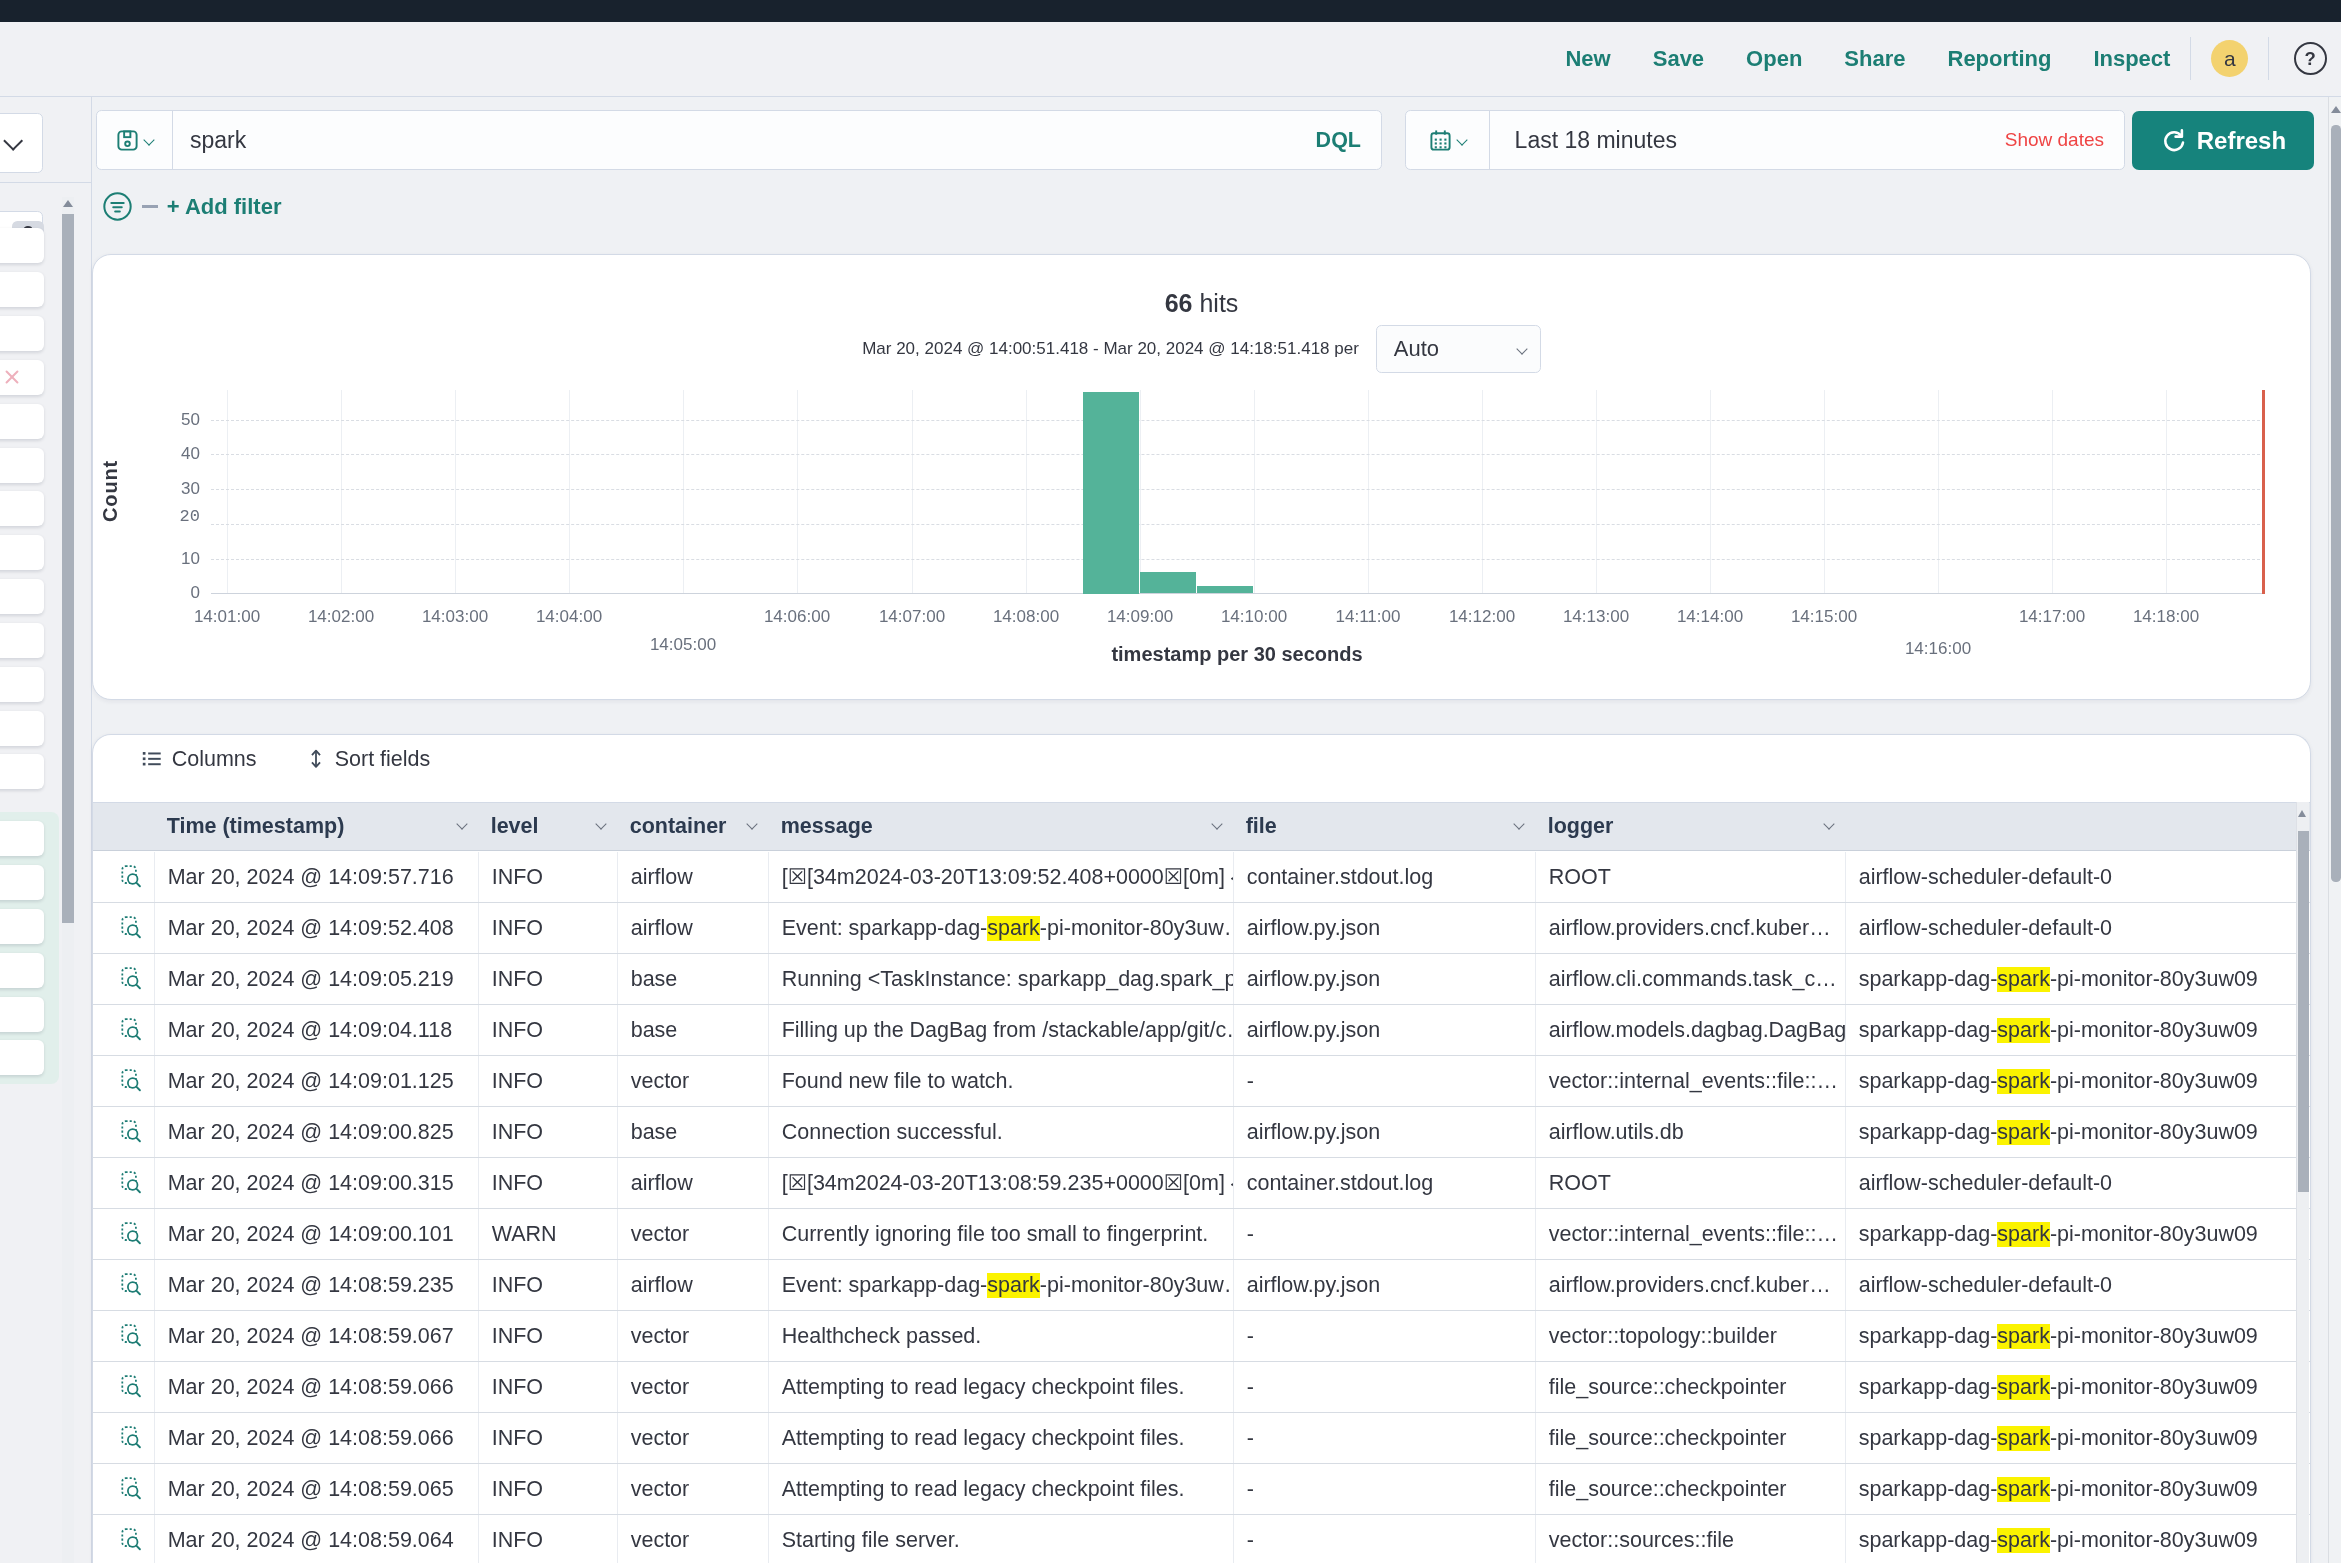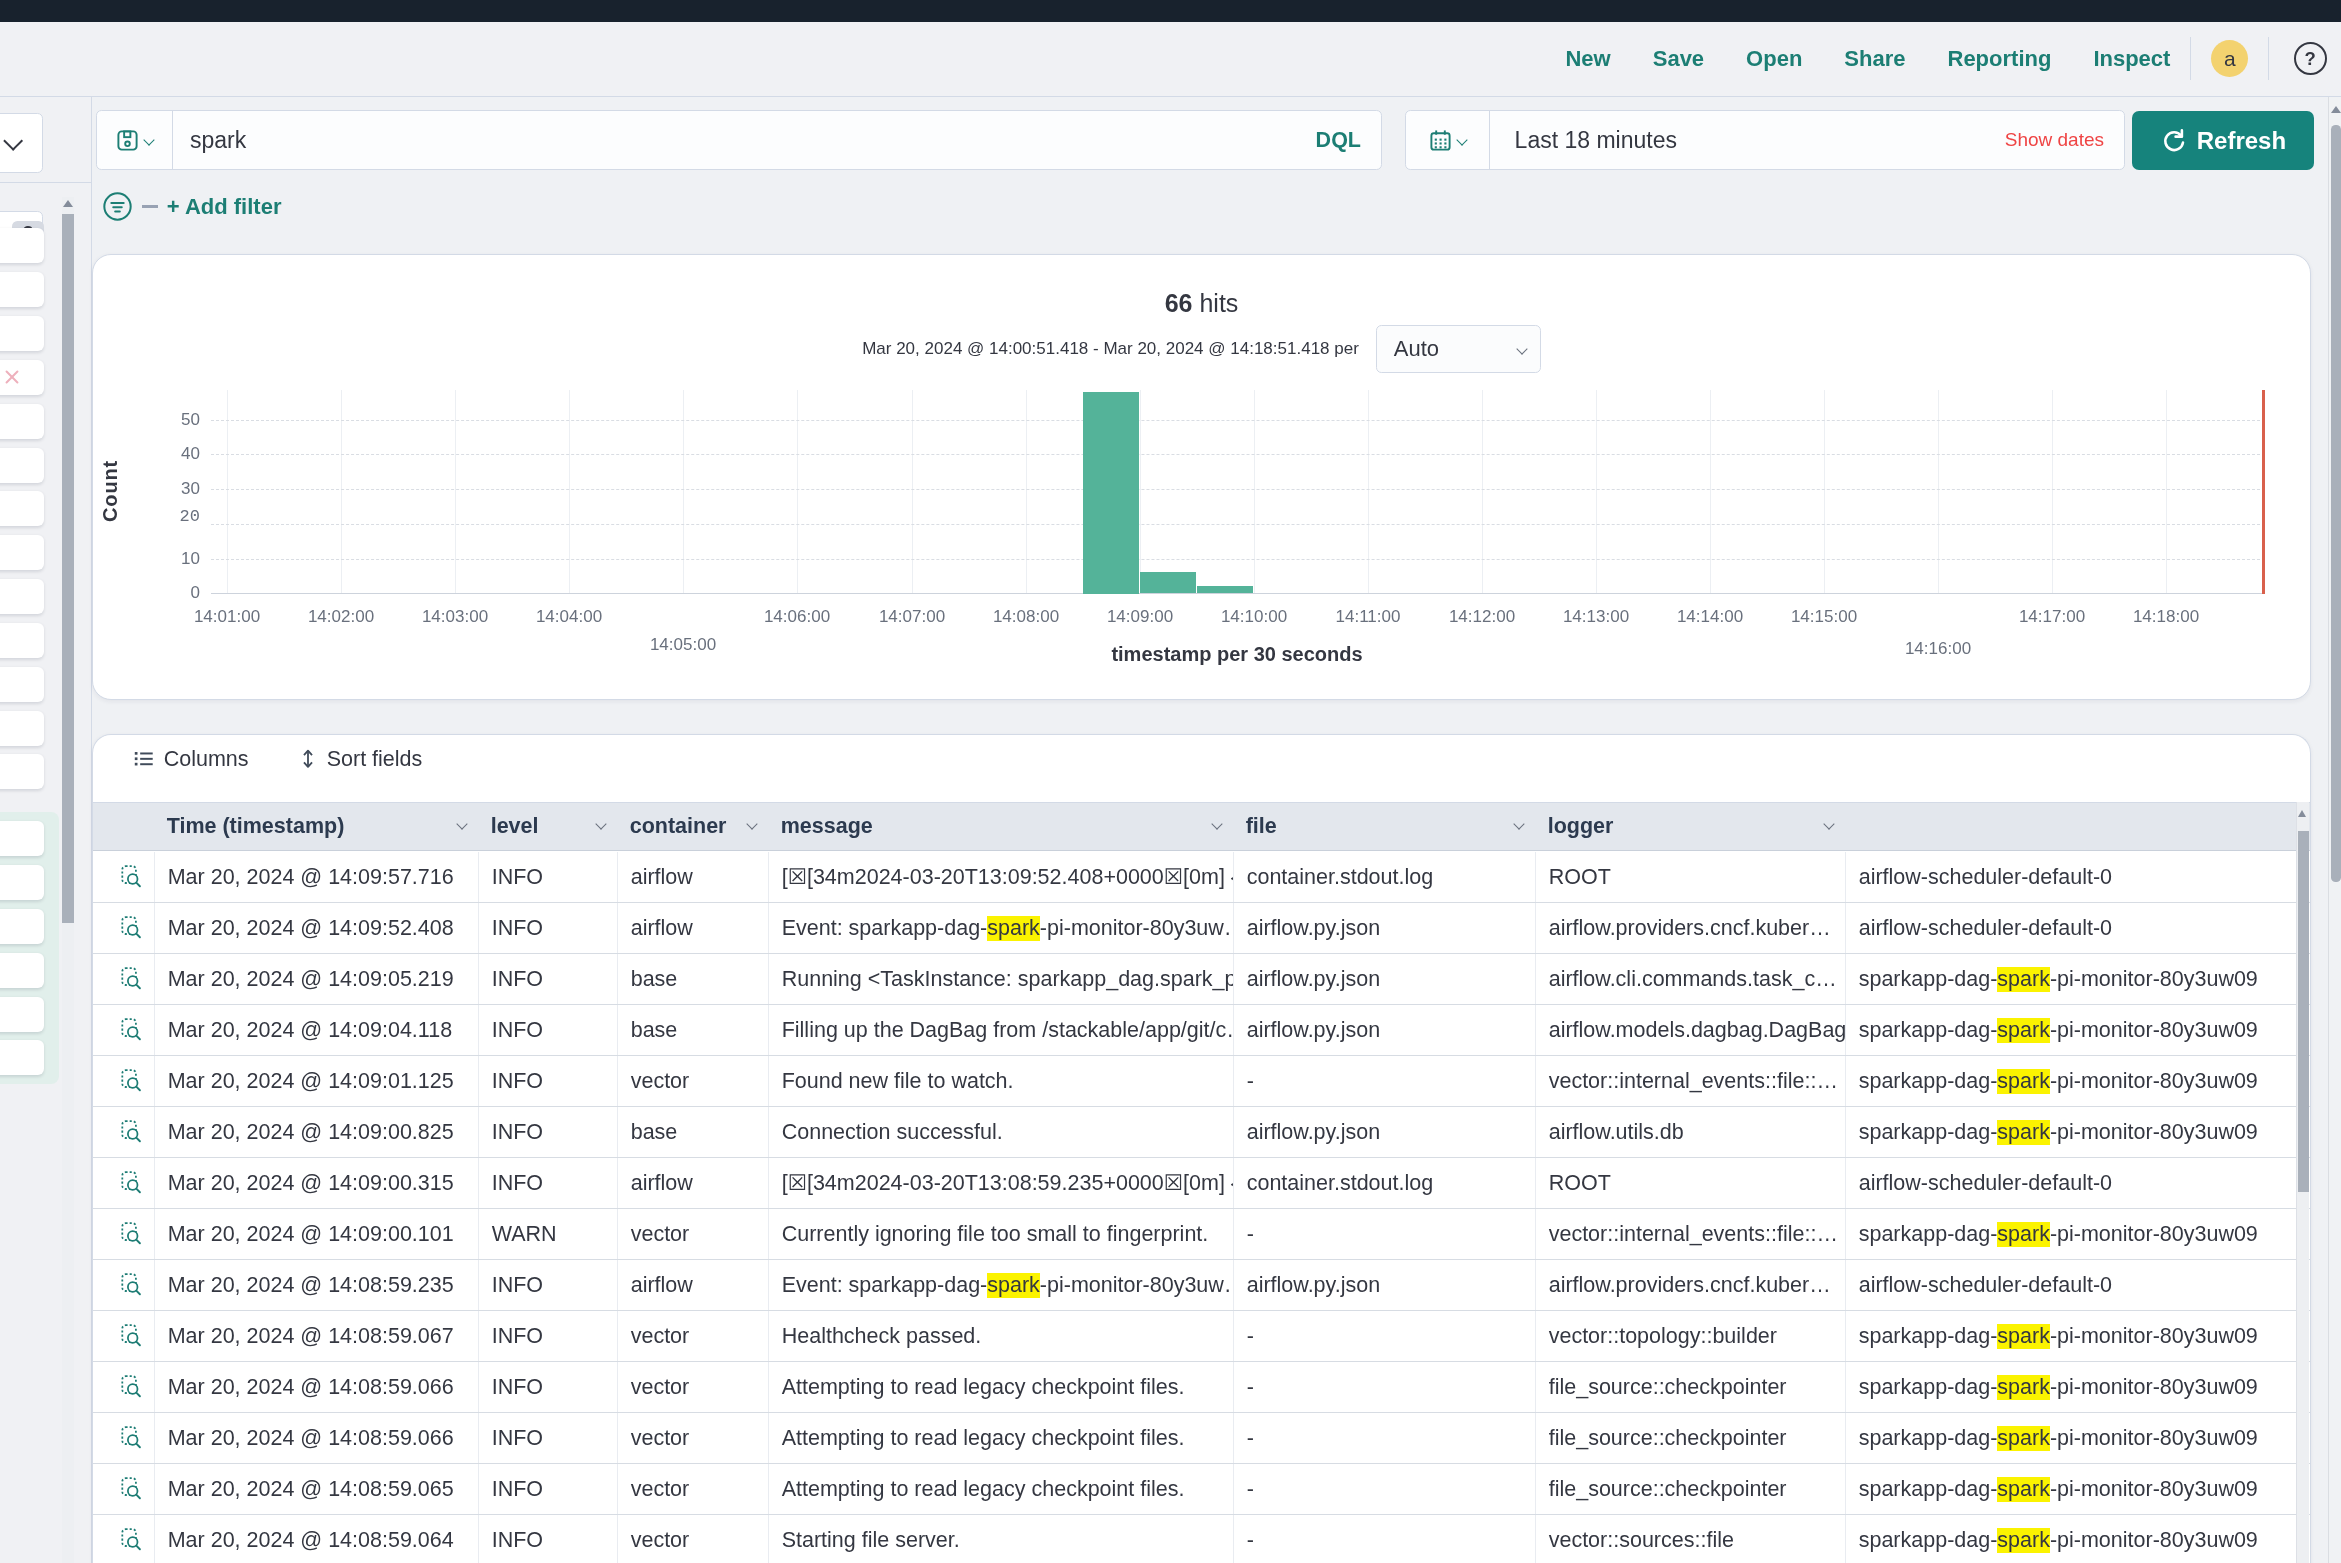--- a/index.html
+++ b/index.html
@@ -67,21 +67,21 @@
   .vgrid{position:absolute;width:0.8px;background:#eceff3;}
   .hgrid{position:absolute;height:0;border-top:1.5px dashed #d9dde3;}
   #plot-baseline{position:absolute;height:0.8px;background:#cdd3dc;}
   .ytick{position:absolute;font-size:17px;color:#69707d;text-align:right;width:46px;transform:translateY(-50%);}
   .xtick{position:absolute;font-size:17px;color:#69707d;transform:translateX(-50%);white-space:nowrap;}
   .bar{position:absolute;background:#54b399;}
   #end-marker{position:absolute;width:3.1px;background:#d9604c;}
   #ylabel{position:absolute;left:17px;font-size:20px;font-weight:700;color:#343741;transform:translate(-50%,-50%) rotate(-90deg);letter-spacing:0.8px;}
   #xlabel{position:absolute;font-size:20px;font-weight:700;color:#343741;transform:translateX(-50%);}
   
-  #table-toolbar{position:absolute;left:8px;top:0;width:100%;height:48px;display:flex;align-items:center;padding-left:32px;box-sizing:border-box;gap:49px;}
+  #table-toolbar{position:absolute;left:16px;top:0;width:100%;height:48px;display:flex;align-items:center;padding-left:32px;box-sizing:border-box;gap:49px;}
   .toolbtn{display:flex;align-items:center;gap:9.2px;font-size:21.5px;color:#343741;}
   .tgrid{display:grid;grid-template-columns:46px 324px 139px 151px 465px 302px 310px minmax(0,1fr);
     padding-left:15.4px;padding-right:15.4px;box-sizing:border-box;}
   #thead{position:absolute;left:0;top:67px;width:100%;height:49px;background:#e3e7ed;border-top:0.8px solid #d3dae6;border-bottom:0.8px solid #c9d0da;}
   .th{display:flex;align-items:center;position:relative;font-size:21.5px;font-weight:700;color:#2c3a4f;padding-left:12.3px;overflow:hidden;white-space:nowrap;}
   .th .chv{position:absolute;right:12.3px;top:50%;margin-top:-6.2px;}
   #tbody{position:absolute;left:0;top:117px;width:100%;}
   .tr{height:51px;border-bottom:0.8px solid #d7dce3;}
   .td{display:flex;align-items:center;font-size:21.5px;color:#343741;padding:0 7.7px 0 12.3px;overflow:hidden;white-space:nowrap;border-left:1.5px solid #e9ecf1;min-width:0;}
   .td.first{border-left:none;justify-content:center;padding:0;}

